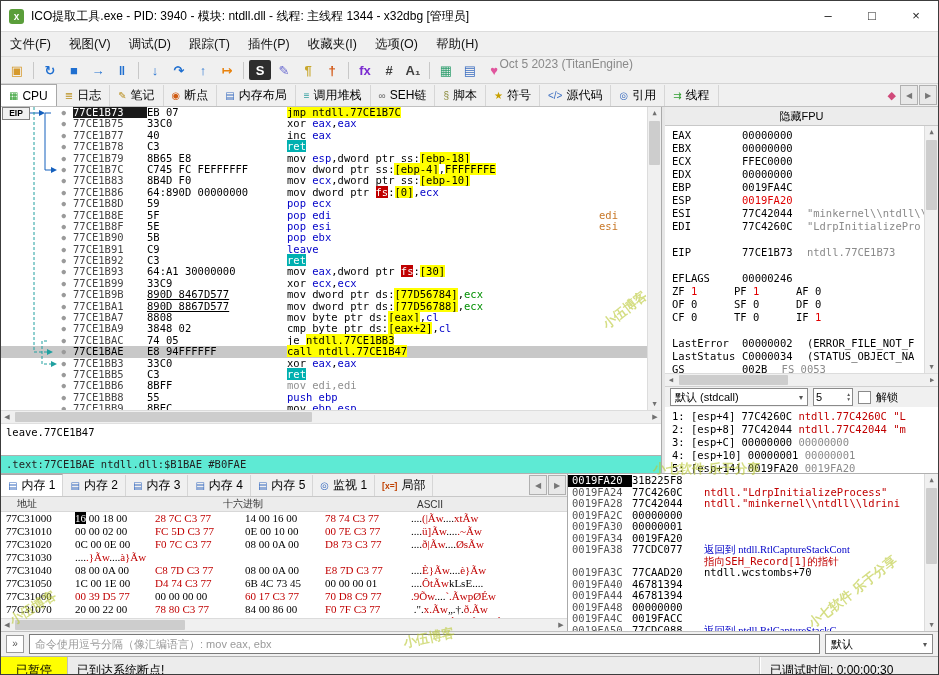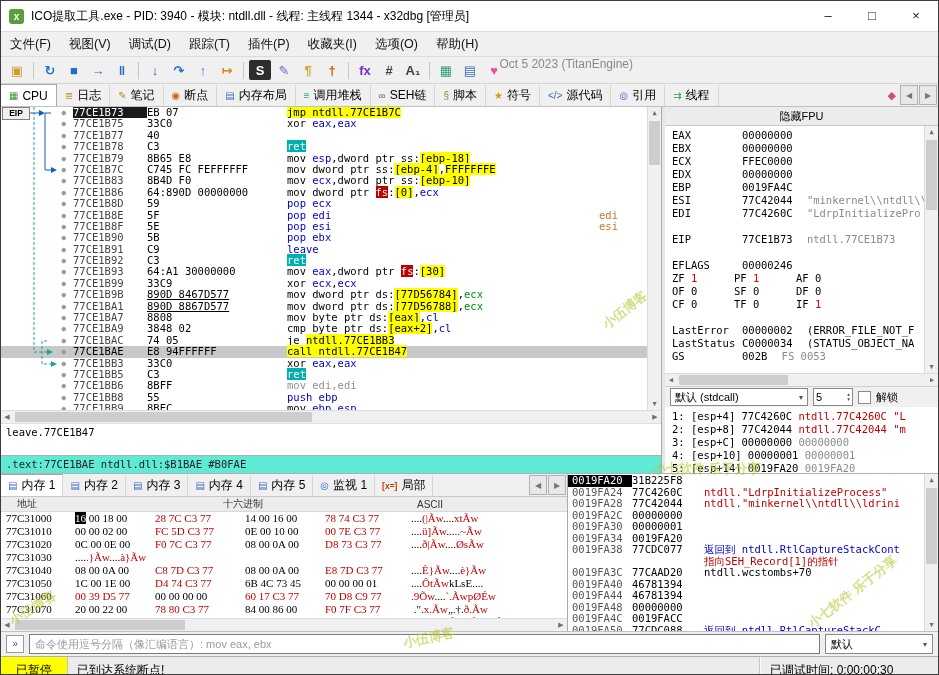--- a/index.html
+++ b/index.html
@@ -107,21 +107,21 @@
   .k{color:#000;} .r{color:#c00000;}
   .selb{background:#000;color:#fff;}
   
   .stackwrap{flex:1;background:#fff;position:relative;overflow:hidden;font-family:"DejaVu Sans Mono","Liberation Mono",monospace;font-size:10.5px;padding-top:1px;box-sizing:border-box;}
   .srow{height:11.5px;line-height:11.5px;display:flex;white-space:pre;}
   .saddr{width:64px;flex:none;padding-left:4px;box-sizing:border-box;color:#555;}
   .saddr.sel{background:#000;color:#fff;}
   .sval{width:72px;flex:none;color:#000;}
   .scmt{flex:1;color:#000;}
   .scmt.red{color:#c00000;}
-  .scmt.blue{color:#0000c8;}
+  .scmt.blue{color:#0000c8;font-family:Liberation Serif, serif;}
   
   .cmdbar{height:24px;display:flex;align-items:center;gap:5px;padding:0 5px;background:#f0f0f0;border-top:1px solid #c0c0c0;}
   .cmd-icon{width:16px;height:16px;border:1px solid #9a9a9a;background:#fff;color:#555;font-size:10px;line-height:15px;text-align:center;flex:none;}
   .cmd-input{flex:1;height:18px;border:1px solid #7a7a7a;background:#fff;font-size:11px;padding:0 5px;font-family:"Liberation Sans","DejaVu Sans",sans-serif;}
   .cmd-input::placeholder{color:#9a9a9a;}
   .cmd-select{width:96px;height:18px;background:#fff;border:1px solid #8a8a8a;display:flex;justify-content:space-between;align-items:center;padding:0 5px;font-size:11px;flex:none;}
   
   .statusbar{height:26px;display:flex;align-items:stretch;background:#ececec;border-top:1px solid #b0b0b0;font-size:12px;}
   .status-pause{width:66px;flex:none;background:#ffff00;display:flex;align-items:center;justify-content:center;border-right:1px solid #c0c0c0;color:#000;}
   .status-msg{flex:1;display:flex;align-items:center;padding-left:9px;border-right:1px solid #c8c8c8;color:#000;}
@@ -255,21 +255,21 @@
           <polyline points="46,234 41,234 41,257 50,257" fill="none" stroke="#20a0a0" stroke-width="1" stroke-dasharray="3,2"></polyline>
           <polygon points="50,254 56,257 50,260" fill="#20a0a0"></polygon>
         </svg>
         <div class="vsb" id="dis-vsb">
             <span class="arr">▲</span>
             <span class="arr bot">▼</span>
             <div class="thumb" style="top: 14px; height: 44px;"></div>
           </div>
       <div class="drow"><span class="gut"><span>●</span></span><span class="daddr eip">77CE1B73</span><span class="dbytes">EB 07</span><span class="dinstr"><span class="tk-y">jmp ntdll.77CE1B7C</span></span></div>
           <div class="drow"><span class="gut"><span>●</span></span><span class="daddr">77CE1B75</span><span class="dbytes">33C0</span><span class="dinstr"><span class="tk-m">xor </span><span class="tk-b">eax</span><span class="tk-m">,</span><span class="tk-b">eax</span></span></div>
-          <div class="drow"><span class="gut"><span>●</span></span><span class="daddr">77CE1B77</span><span class="dbytes">40</span></div>
+          <div class="drow"><span class="gut"><span>●</span></span><span class="daddr">77CE1B77</span><span class="dbytes">40</span><span class="dinstr"><span class="tk-m">inc </span><span class="tk-b">eax</span></span></div>
           <div class="drow"><span class="gut"><span>●</span></span><span class="daddr">77CE1B78</span><span class="dbytes">C3</span><span class="dinstr"><span class="tk-t">ret</span></span></div>
           <div class="drow"><span class="gut"><span>●</span></span><span class="daddr">77CE1B79</span><span class="dbytes">8B65 E8</span><span class="dinstr"><span class="tk-m">mov </span><span class="tk-b">esp</span><span class="tk-m">,dword ptr ss:</span><span class="tk-y">[ebp-18]</span></span></div>
           <div class="drow"><span class="gut"><span>●</span></span><span class="daddr">77CE1B7C</span><span class="dbytes">C745 FC FEFFFFFF</span><span class="dinstr"><span class="tk-m">mov dword ptr ss:</span><span class="tk-y">[ebp-4]</span><span class="tk-m">,</span><span class="tk-y">FFFFFFFE</span></span></div>
           <div class="drow"><span class="gut"><span>●</span></span><span class="daddr">77CE1B83</span><span class="dbytes">8B4D F0</span><span class="dinstr"><span class="tk-m">mov </span><span class="tk-b">ecx</span><span class="tk-m">,dword ptr ss:</span><span class="tk-y">[ebp-10]</span></span></div>
           <div class="drow"><span class="gut"><span>●</span></span><span class="daddr">77CE1B86</span><span class="dbytes">64:890D 00000000</span><span class="dinstr"><span class="tk-m">mov dword ptr </span><span class="tk-r">fs</span><span class="tk-m">:</span><span class="tk-y">[0]</span><span class="tk-m">,</span><span class="tk-b">ecx</span></span></div>
           <div class="drow"><span class="gut"><span>●</span></span><span class="daddr">77CE1B8D</span><span class="dbytes">59</span><span class="dinstr"><span class="tk-b">pop </span><span class="tk-b">ecx</span></span></div>
           <div class="drow"><span class="gut"><span>●</span></span><span class="daddr">77CE1B8E</span><span class="dbytes">5F</span><span class="dinstr"><span class="tk-b">pop </span><span class="tk-b">edi</span></span><span class="dcmt">edi</span></div>
           <div class="drow"><span class="gut"><span>●</span></span><span class="daddr">77CE1B8F</span><span class="dbytes">5E</span><span class="dinstr"><span class="tk-b">pop </span><span class="tk-b">esi</span></span><span class="dcmt">esi</span></div>
           <div class="drow"><span class="gut"><span>●</span></span><span class="daddr">77CE1B90</span><span class="dbytes">5B</span><span class="dinstr"><span class="tk-b">pop </span><span class="tk-b">ebx</span></span></div>
           <div class="drow"><span class="gut"><span>●</span></span><span class="daddr">77CE1B91</span><span class="dbytes">C9</span><span class="dinstr"><span class="tk-b">leave</span></span></div>
@@ -303,20 +303,21 @@
         <div class="vsb" id="regs-vsb">
             <span class="arr">▲</span>
             <span class="arr bot">▼</span>
             <div class="thumb" style="top: 14px; height: 70px;"></div>
           </div>
       <div class="reg-row"><span class="reg-name">EAX</span><span class="reg-val">00000000</span></div>
           <div class="reg-row"><span class="reg-name">EBX</span><span class="reg-val">00000000</span></div>
           <div class="reg-row"><span class="reg-name">ECX</span><span class="reg-val">FFEC0000</span></div>
           <div class="reg-row"><span class="reg-name">EDX</span><span class="reg-val">00000000</span></div>
           <div class="reg-row"><span class="reg-name">EBP</span><span class="reg-val">0019FA4C</span></div>
+          <div class="reg-row"><span class="reg-name">ESP</span><span class="reg-val red">0019FA20</span></div>
           <div class="reg-row"><span class="reg-name">ESI</span><span class="reg-val">77C42044</span><span class="reg-cmt grey"> "minkernel\\ntdll\\</span></div>
           <div class="reg-row"><span class="reg-name">EDI</span><span class="reg-val">77C4260C</span><span class="reg-cmt grey"> "LdrpInitializePro</span></div>
           <div class="reg-row"></div>
           <div class="reg-row"><span class="reg-name">EIP</span><span class="reg-val">77CE1B73</span><span class="reg-cmt grey"> ntdll.77CE1B73</span></div>
           <div class="reg-row"></div>
           <div class="reg-row"><span class="reg-name">EFLAGS</span><span class="reg-val">00000246</span></div>
           <div class="reg-row"><span class="fpair"><span>ZF </span><span class="fv one">1</span></span><span class="fpair"><span>PF </span><span class="fv one">1</span></span><span class="fpair"><span>AF </span><span class="fv">0</span></span></div>
           <div class="reg-row"><span class="fpair"><span>OF </span><span class="fv">0</span></span><span class="fpair"><span>SF </span><span class="fv">0</span></span><span class="fpair"><span>DF </span><span class="fv">0</span></span></div>
           <div class="reg-row"><span class="fpair"><span>CF </span><span class="fv">0</span></span><span class="fpair"><span>TF </span><span class="fv">0</span></span><span class="fpair"><span>IF </span><span class="fv one">1</span></span></div>
           <div class="reg-row"></div>

